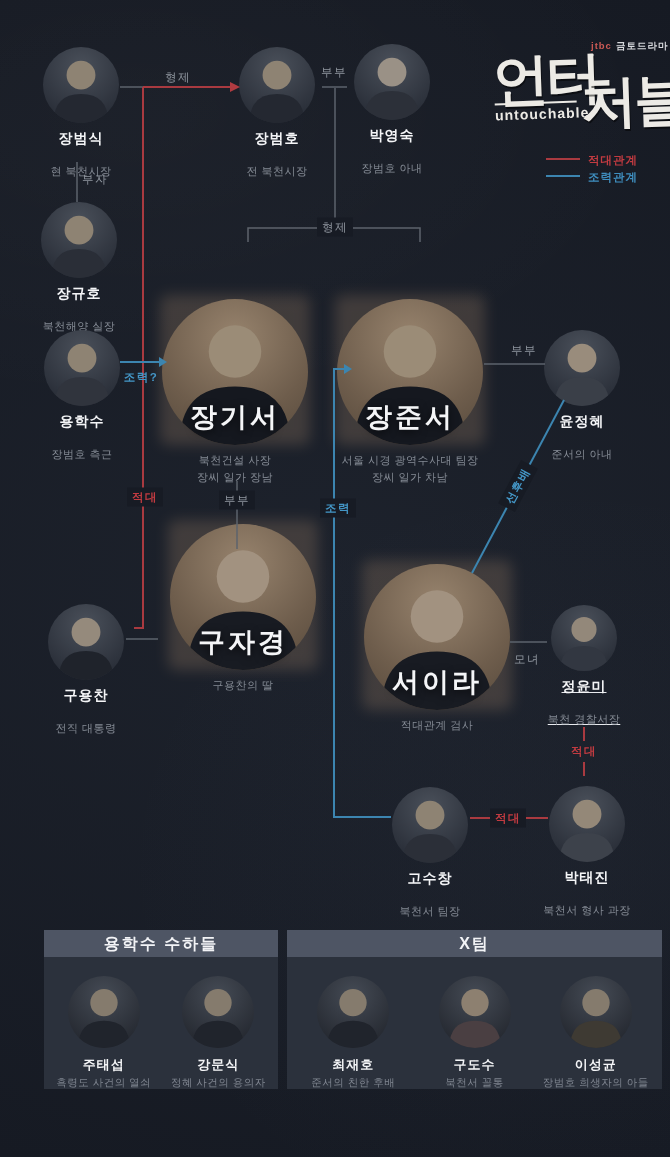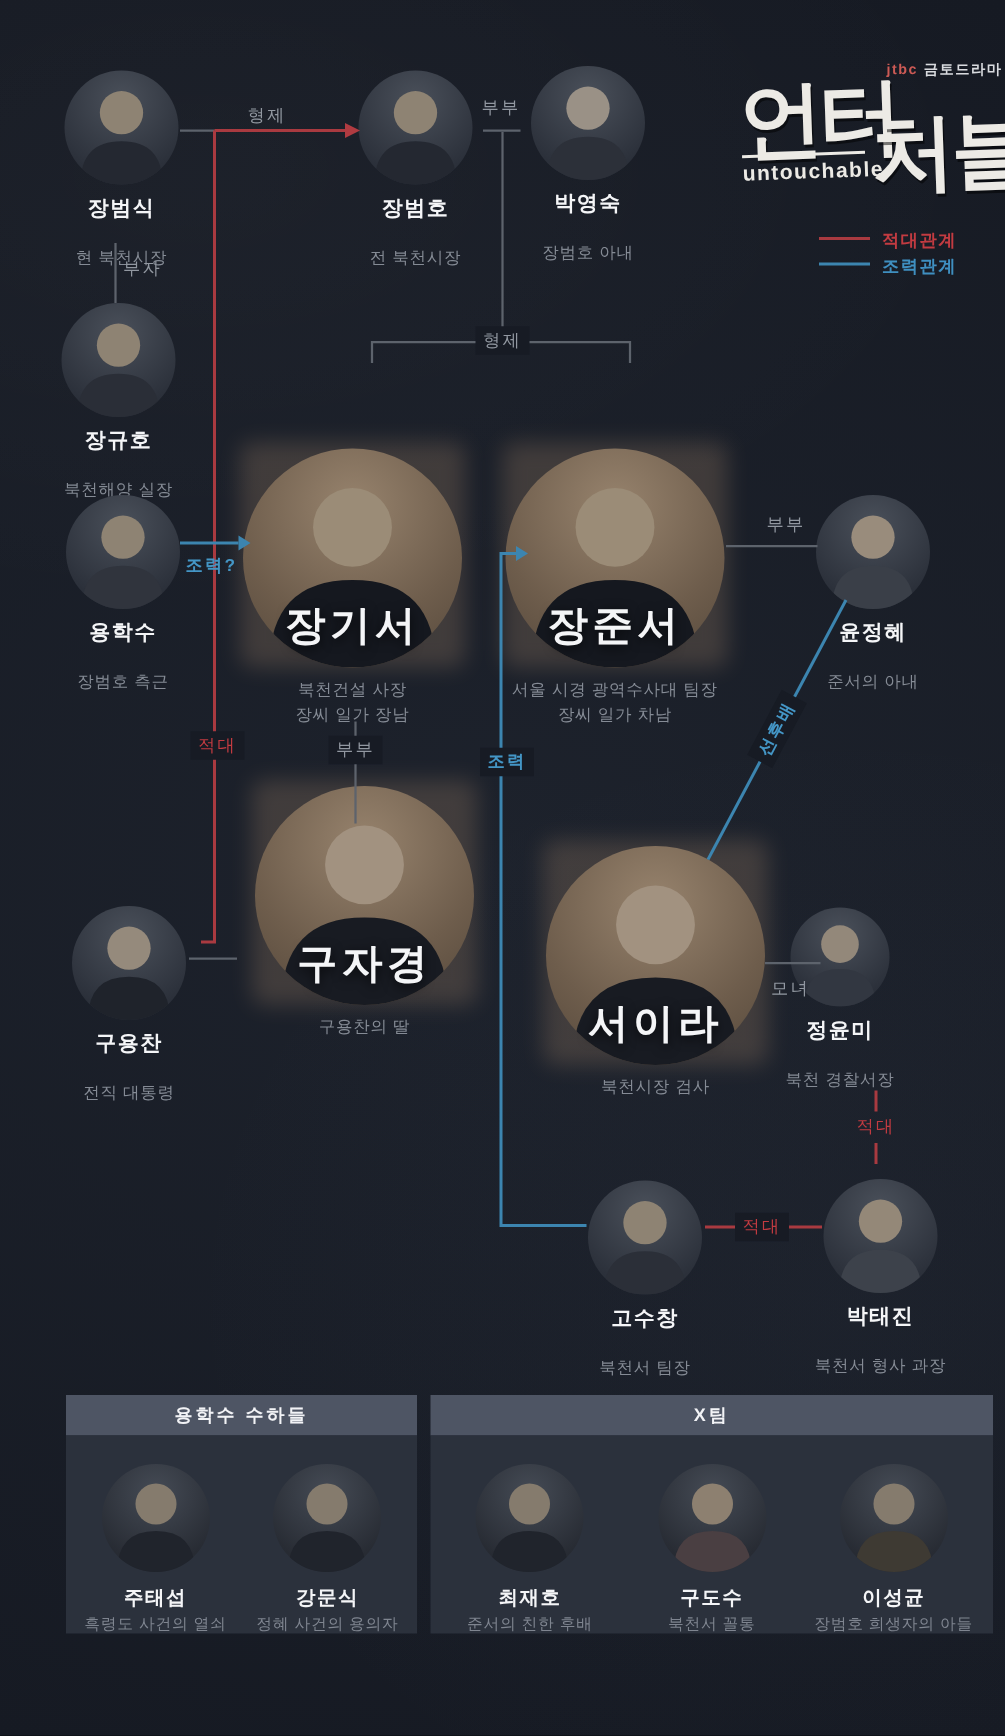--- a/index.html
+++ b/index.html
@@ -32,39 +32,39 @@
     width:150px;height:150px;border-radius:8px;background:#87705c;opacity:.35;filter:blur(7px);z-index:0;}
   .name{position:relative;z-index:3;margin-top:7px;font-size:14px;font-weight:800;letter-spacing:1px;color:#f4f5f7;}
   .desc{position:relative;z-index:3;margin-top:16px;font-size:11px;letter-spacing:.5px;color:#858b95;}
   .big .name{margin-top:-46px;font-size:27px;font-weight:900;letter-spacing:3px;
     text-shadow:0 2px 8px rgba(0,0,0,.75);}
   .big .desc{margin-top:17px;line-height:1.55;}
   
   .rel{position:absolute;z-index:3;transform:translate(-50%,-50%);
     font-size:11.5px;letter-spacing:1.5px;color:#9298a1;white-space:nowrap;}
   .rel.bg{background:#171b24;padding:2px 5px;}
-  .rel.red{color:#c23b41;font-weight:400;}
+  .rel.red{color:#c23b41;font-weight:700;}
   .rel.blue{color:#4496c6;font-weight:700;}
   .rel.rot{transform:translate(-50%,-50%) rotate(-62deg);}
   
   .logo{position:absolute;left:491px;top:36px;width:200px;height:96px;z-index:3;}
   .logo .net{position:absolute;left:100px;top:4px;font-size:9.5px;letter-spacing:1px;color:#d8dade;font-weight:700;}
   .logo .net .jtbc{color:#cc5a55;font-weight:900;margin-right:4px;}
   .logo .t1{position:absolute;left:2px;top:6px;font-size:56px;font-weight:900;letter-spacing:-3px;
     color:#eceae5;transform:rotate(-2deg);text-shadow:1px 2px 0 rgba(0,0,0,.5);}
   .logo .t2{position:absolute;left:90px;top:28px;font-size:56px;font-weight:900;letter-spacing:-3px;
     color:#eceae5;transform:rotate(-2deg);text-shadow:1px 2px 0 rgba(0,0,0,.5);}
   .logo .sub{position:absolute;left:4px;top:66px;width:82px;font-size:14px;font-weight:700;
     letter-spacing:1px;color:#eceae5;border-top:2px solid #eceae5;padding-top:2px;transform:rotate(-2deg);}
   
   .legend-label{position:absolute;z-index:3;font-size:11.5px;font-weight:700;letter-spacing:1px;text-align:right;}
   
   .panel{position:absolute;top:930px;z-index:2;}
   .panel .hd{height:27px;line-height:27px;text-align:center;background:#4e5564;
-    color:#f2f3f6;font-size:12px;font-weight:800;letter-spacing:2px;}
+    color:#f2f3f6;font-size:16px;font-weight:800;letter-spacing:2px;}
   .panel .bd{background:#2b313c;height:132px;display:flex;justify-content:space-evenly;
     align-items:flex-start;padding-top:19px;box-sizing:border-box;}
   .member{text-align:center;width:110px;}
   .member .avatar{width:72px;height:72px;background:radial-gradient(circle at 50% 26%, #454b55 0%, #272b33 75%);}
   .member .name{margin-top:8px;font-size:13px;}
   .member .desc{margin-top:2px;font-size:10.5px;color:#7f8590;}
 </style>
 </head>
 <body>
 
@@ -224,24 +224,24 @@
 
   <div class="person big" style="left:362px;top:564px;width:150px;">
     <div class="sq"></div>
     <div class="avatar">
         <svg viewBox="0 0 100 100">
           <circle cx="50" cy="36" r="18" fill="#a29280"></circle>
           <path d="M12 100 Q12 60 50 60 Q88 60 88 100 Z" fill="#181b22"></path>
         </svg>
       </div>
     <div class="name">서이라</div>
-    <div class="desc">북천시장 검사</div>
-  </div>
-
-  <div class="person tiny" style="left:500px;top:605px;width:120px;">
+    <div class="desc">적대관계 검사</div>
+  </div>
+
+  <div class="person tiny" style="left:524px;top:605px;width:120px;text-decoration:underline;">
     <div class="avatar">
         <svg viewBox="0 0 100 100">
           <circle cx="50" cy="37" r="19" fill="#93887a"></circle>
           <path d="M14 100 Q14 62 50 62 Q86 62 86 100 Z" fill="#323741"></path>
         </svg>
       </div>
     <div class="name">정윤미</div>
     <div class="desc">북천 경찰서장</div>
   </div>
 

